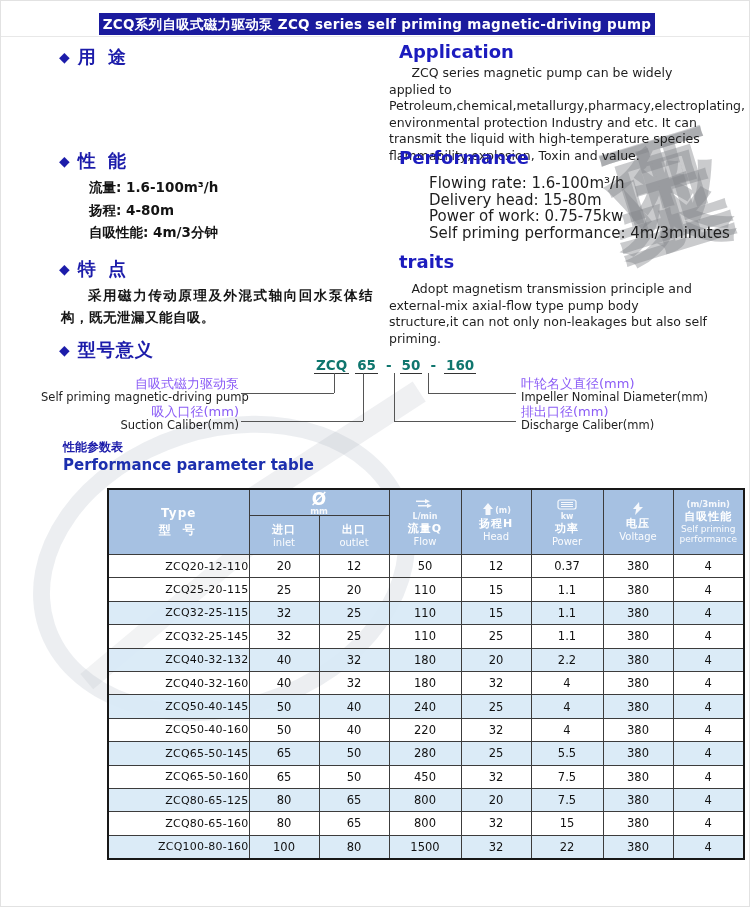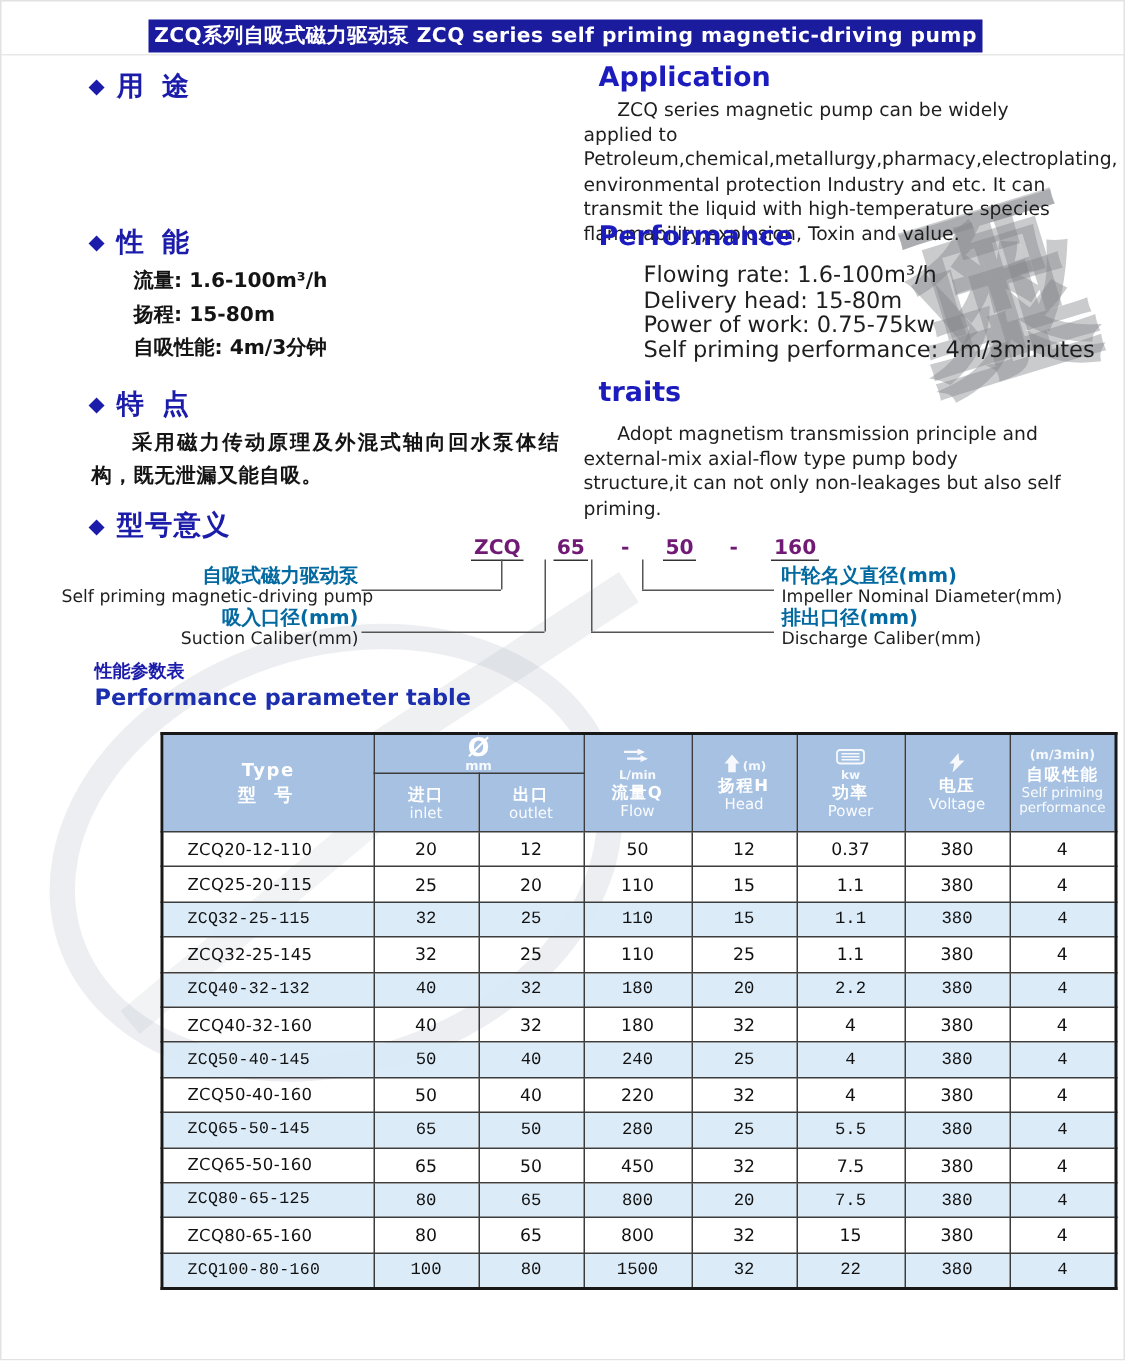--- a/index.html
+++ b/index.html
@@ -46,27 +46,27 @@
   .sec-zh .diamond{font-size:14px;letter-spacing:0;margin-right:8px;vertical-align:1px;}
   .sec-en{color:#1c1cbe;font-weight:bold;font-size:18px;white-space:nowrap;}
 
   .zh-body{font-size:13.5px;line-height:22px;color:#141414;font-weight:600;
            text-indent:2em;text-align:justify;letter-spacing:0.5px;}
   .en-body{font-size:12.5px;line-height:16.5px;color:#1e1e1e;text-indent:1.8em;}
   .zh-lines div{font-size:13.5px;line-height:22.5px;color:#141414;font-weight:600;}
   .en-lines div{font-size:15px;line-height:16.5px;color:#1e1e1e;}
 
   
-  .model-code{display:flex;gap:20px;font-size:13.5px;font-weight:600;color:#701a75;}
+  .model-code{display:flex;gap:6px;font-size:13.5px;font-weight:600;color:#0f766e;}
   .model-code .tok{padding:0 2px;}
   .model-code .u{border-bottom:1px solid #333;}
   .dline{background:#555;}
   .lbl-left{width:198px;text-align:right;white-space:nowrap;}
   .lbl-right{text-align:left;white-space:nowrap;}
-  .lbl-zh{font-size:13px;font-weight:700;color:#0369a1;}
+  .lbl-zh{font-size:13px;font-weight:400;color:#8b5cf6;}
   .lbl-en{font-size:11.5px;color:#1e1e1e;}
 
   .tbl-title-zh{color:#1c1caa;font-weight:bold;font-size:12px;}
   .tbl-title-en{color:#1c2fae;font-weight:bold;font-size:15px;}
 
   
   table.params{
     border-collapse:collapse;table-layout:fixed;width:636px;
     border:2px solid #181818;
     margin-left:44px;
@@ -90,23 +90,23 @@
   .icon-row{height:14px;line-height:12px;}
   .icon-row svg{vertical-align:middle;opacity:.9;}
   .th-prime .hu{font-size:8.5px;}
   .th-prime .he{font-size:9px;line-height:10px;}
 
   table.params tbody td{
     height:22.4px;font-size:11.5px;color:#111;text-align:center;
     background:transparent;
   }
   table.params tbody td.model{
-    text-align:left;padding-left:16px;font-size:11px;letter-spacing:0.2px;
-  }
-  table.params tbody tr.alt td{background:rgba(216,233,246,0.92);font-family:Liberation Mono, monospace;}
+    text-align:right;padding-left:16px;font-size:11px;letter-spacing:0.2px;
+  }
+  table.params tbody tr.alt td{background:rgba(216,233,246,0.92);}
 </style>
 </head>
 <body>
 
 <div class="page">
 
   <div class="wm wm-brush">正奥泵业</div>
   <div class="wm wm-ellipse"></div>
   <div class="wm wm-swash"></div>
   <div class="wm wm-swash2"></div>
@@ -119,21 +119,21 @@
     <span class="diamond">◆</span><span>用 途</span>
   </div>
   <div class="abs sec-en" style="left:398px;top:40px">Application</div>
   <div class="abs en-body" style="left:388px;top:64px;width:328px">ZCQ series magnetic pump can be widely applied to Petroleum,chemical,metallurgy,pharmacy,electroplating, environmental protection Industry and etc. It can transmit the liquid with high-temperature species flammability,explosion, Toxin and value.</div>
 
   <div class="abs sec-zh" style="left:58px;top:148px">
     <span class="diamond">◆</span><span>性 能</span>
   </div>
   <div class="abs zh-lines" style="left:88px;top:175px">
     <div>流量: 1.6-100m³/h</div>
-    <div>扬程: 15-80m</div>
+    <div>扬程: 4-80m</div>
     <div>自吸性能: 4m/3分钟</div>
   </div>
   <div class="abs sec-en" style="left:398px;top:146px">Performance</div>
   <div class="abs en-lines" style="left:428px;top:174px">
     <div>Flowing rate: 1.6-100m³/h</div>
     <div>Delivery head: 15-80m</div>
     <div>Power of work: 0.75-75kw</div>
     <div>Self priming performance: 4m/3minutes</div>
   </div>
 

